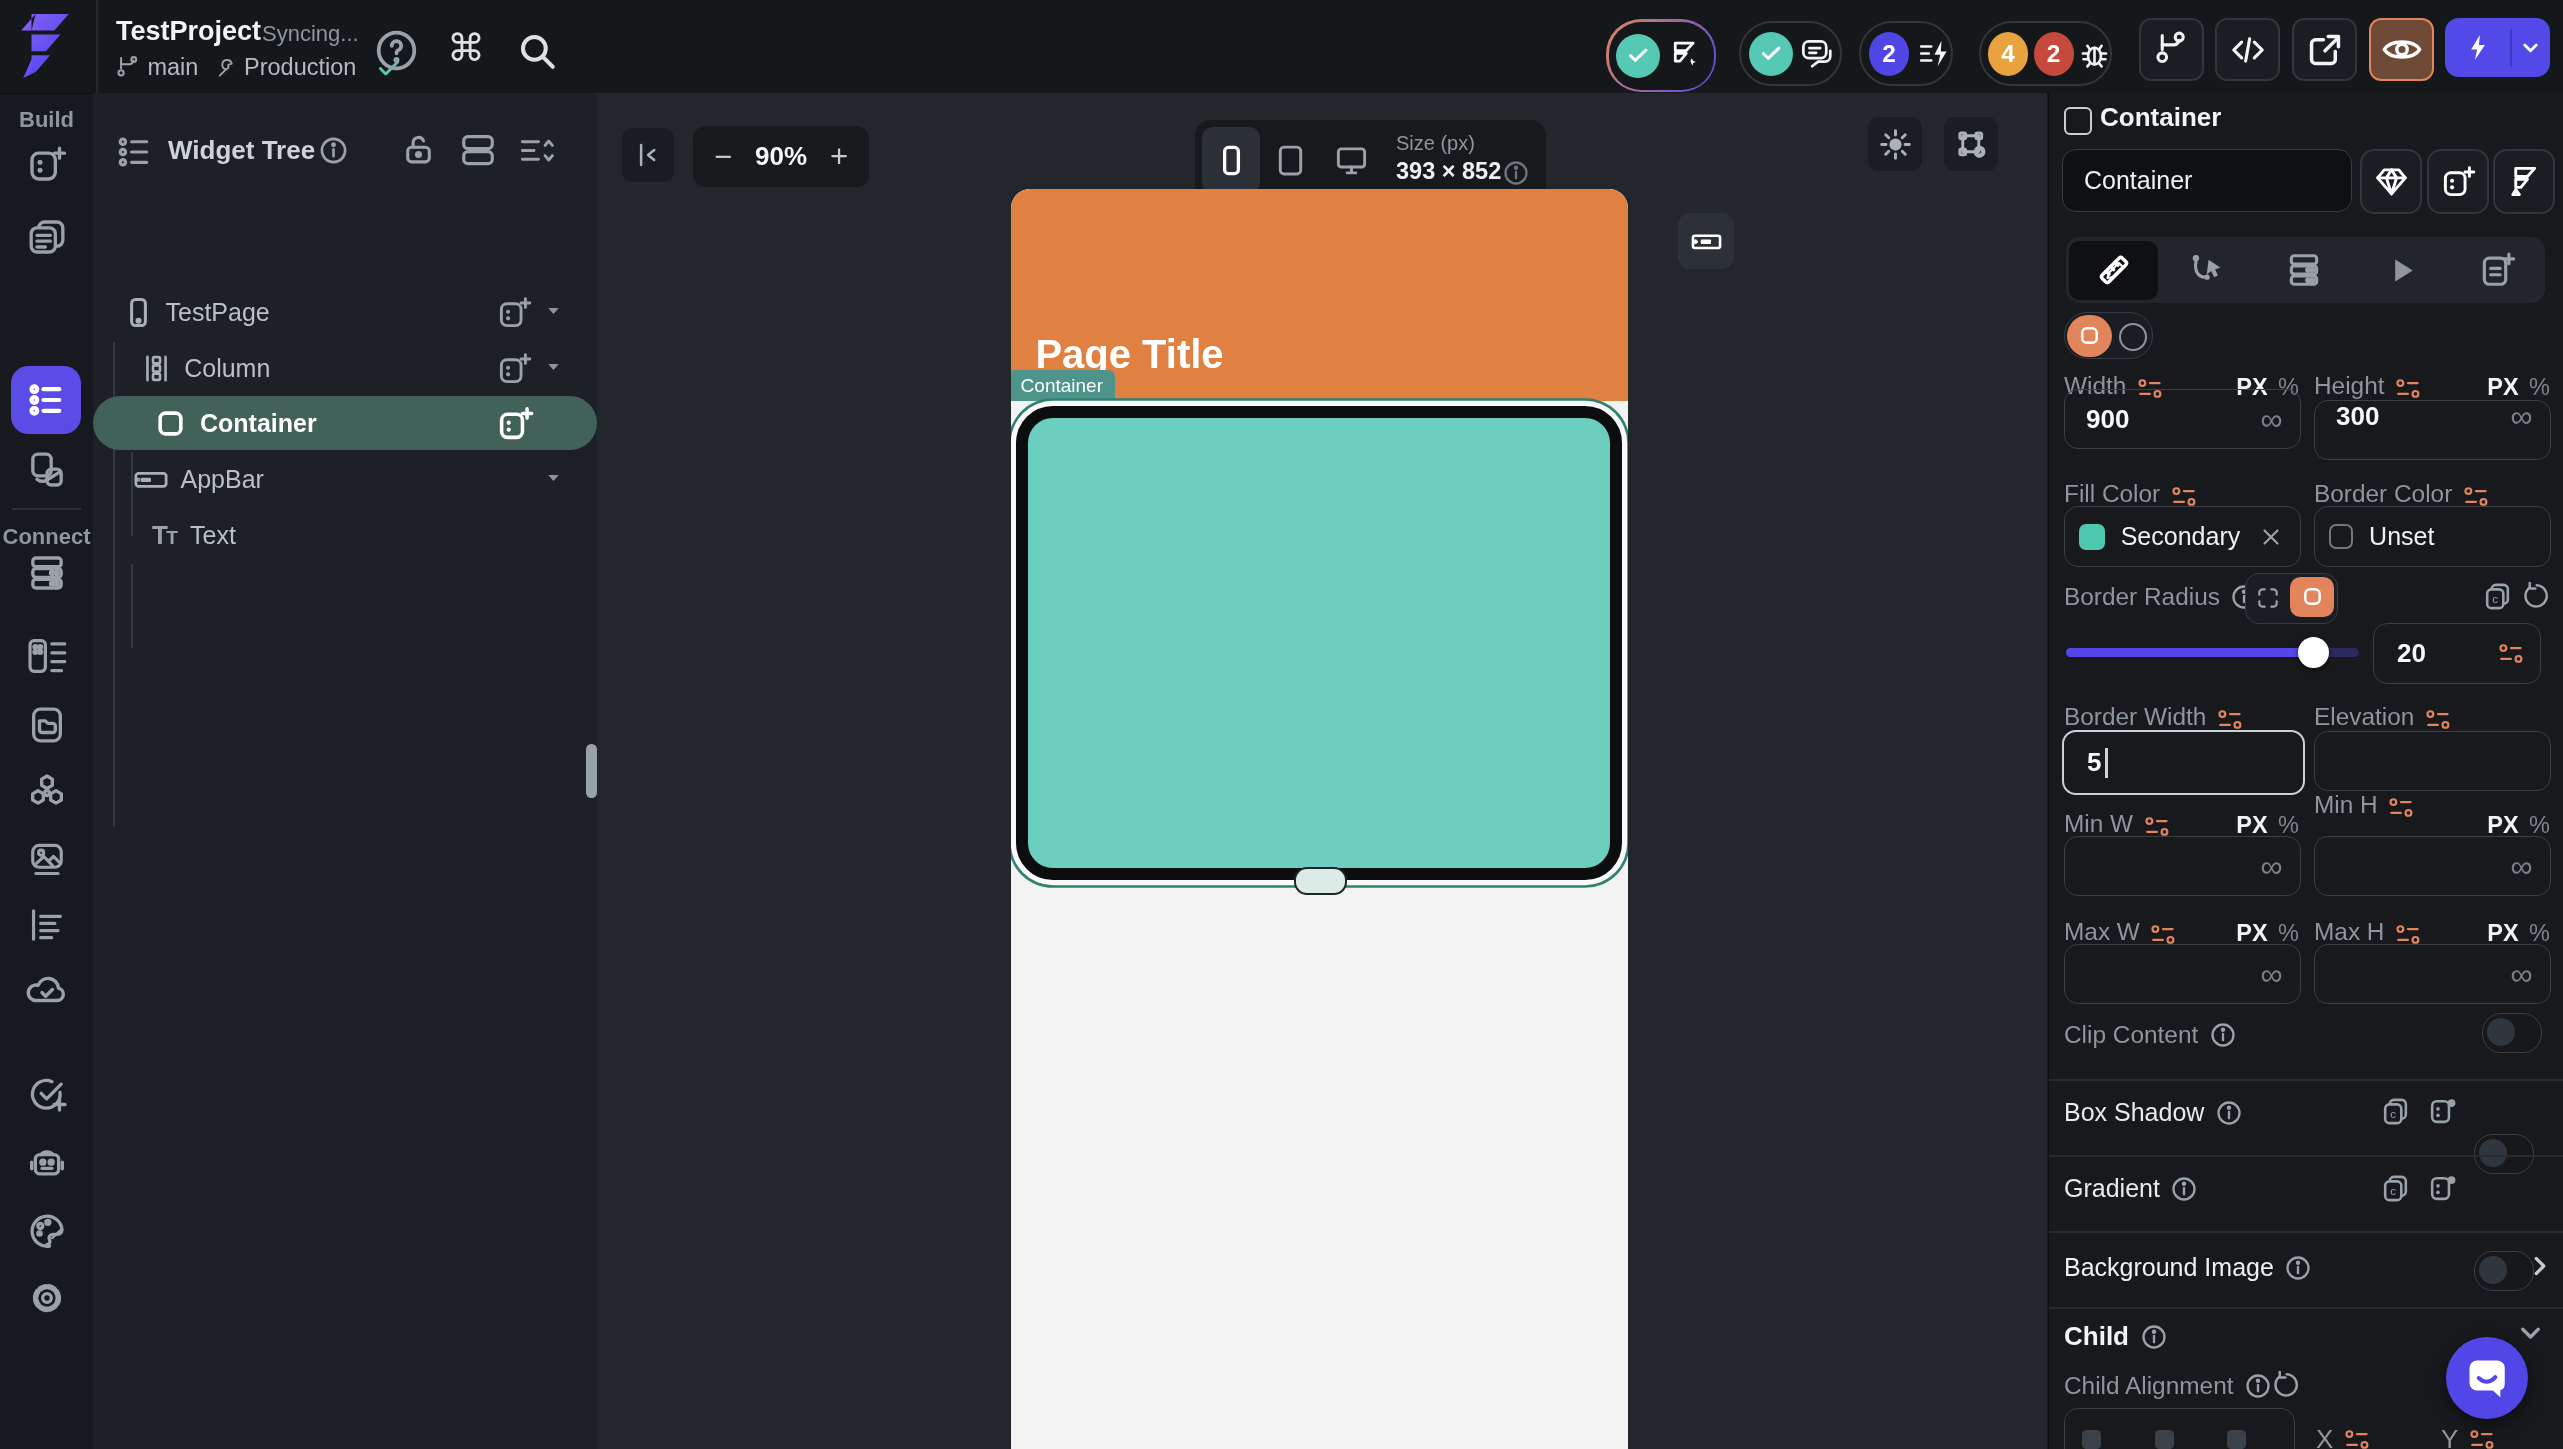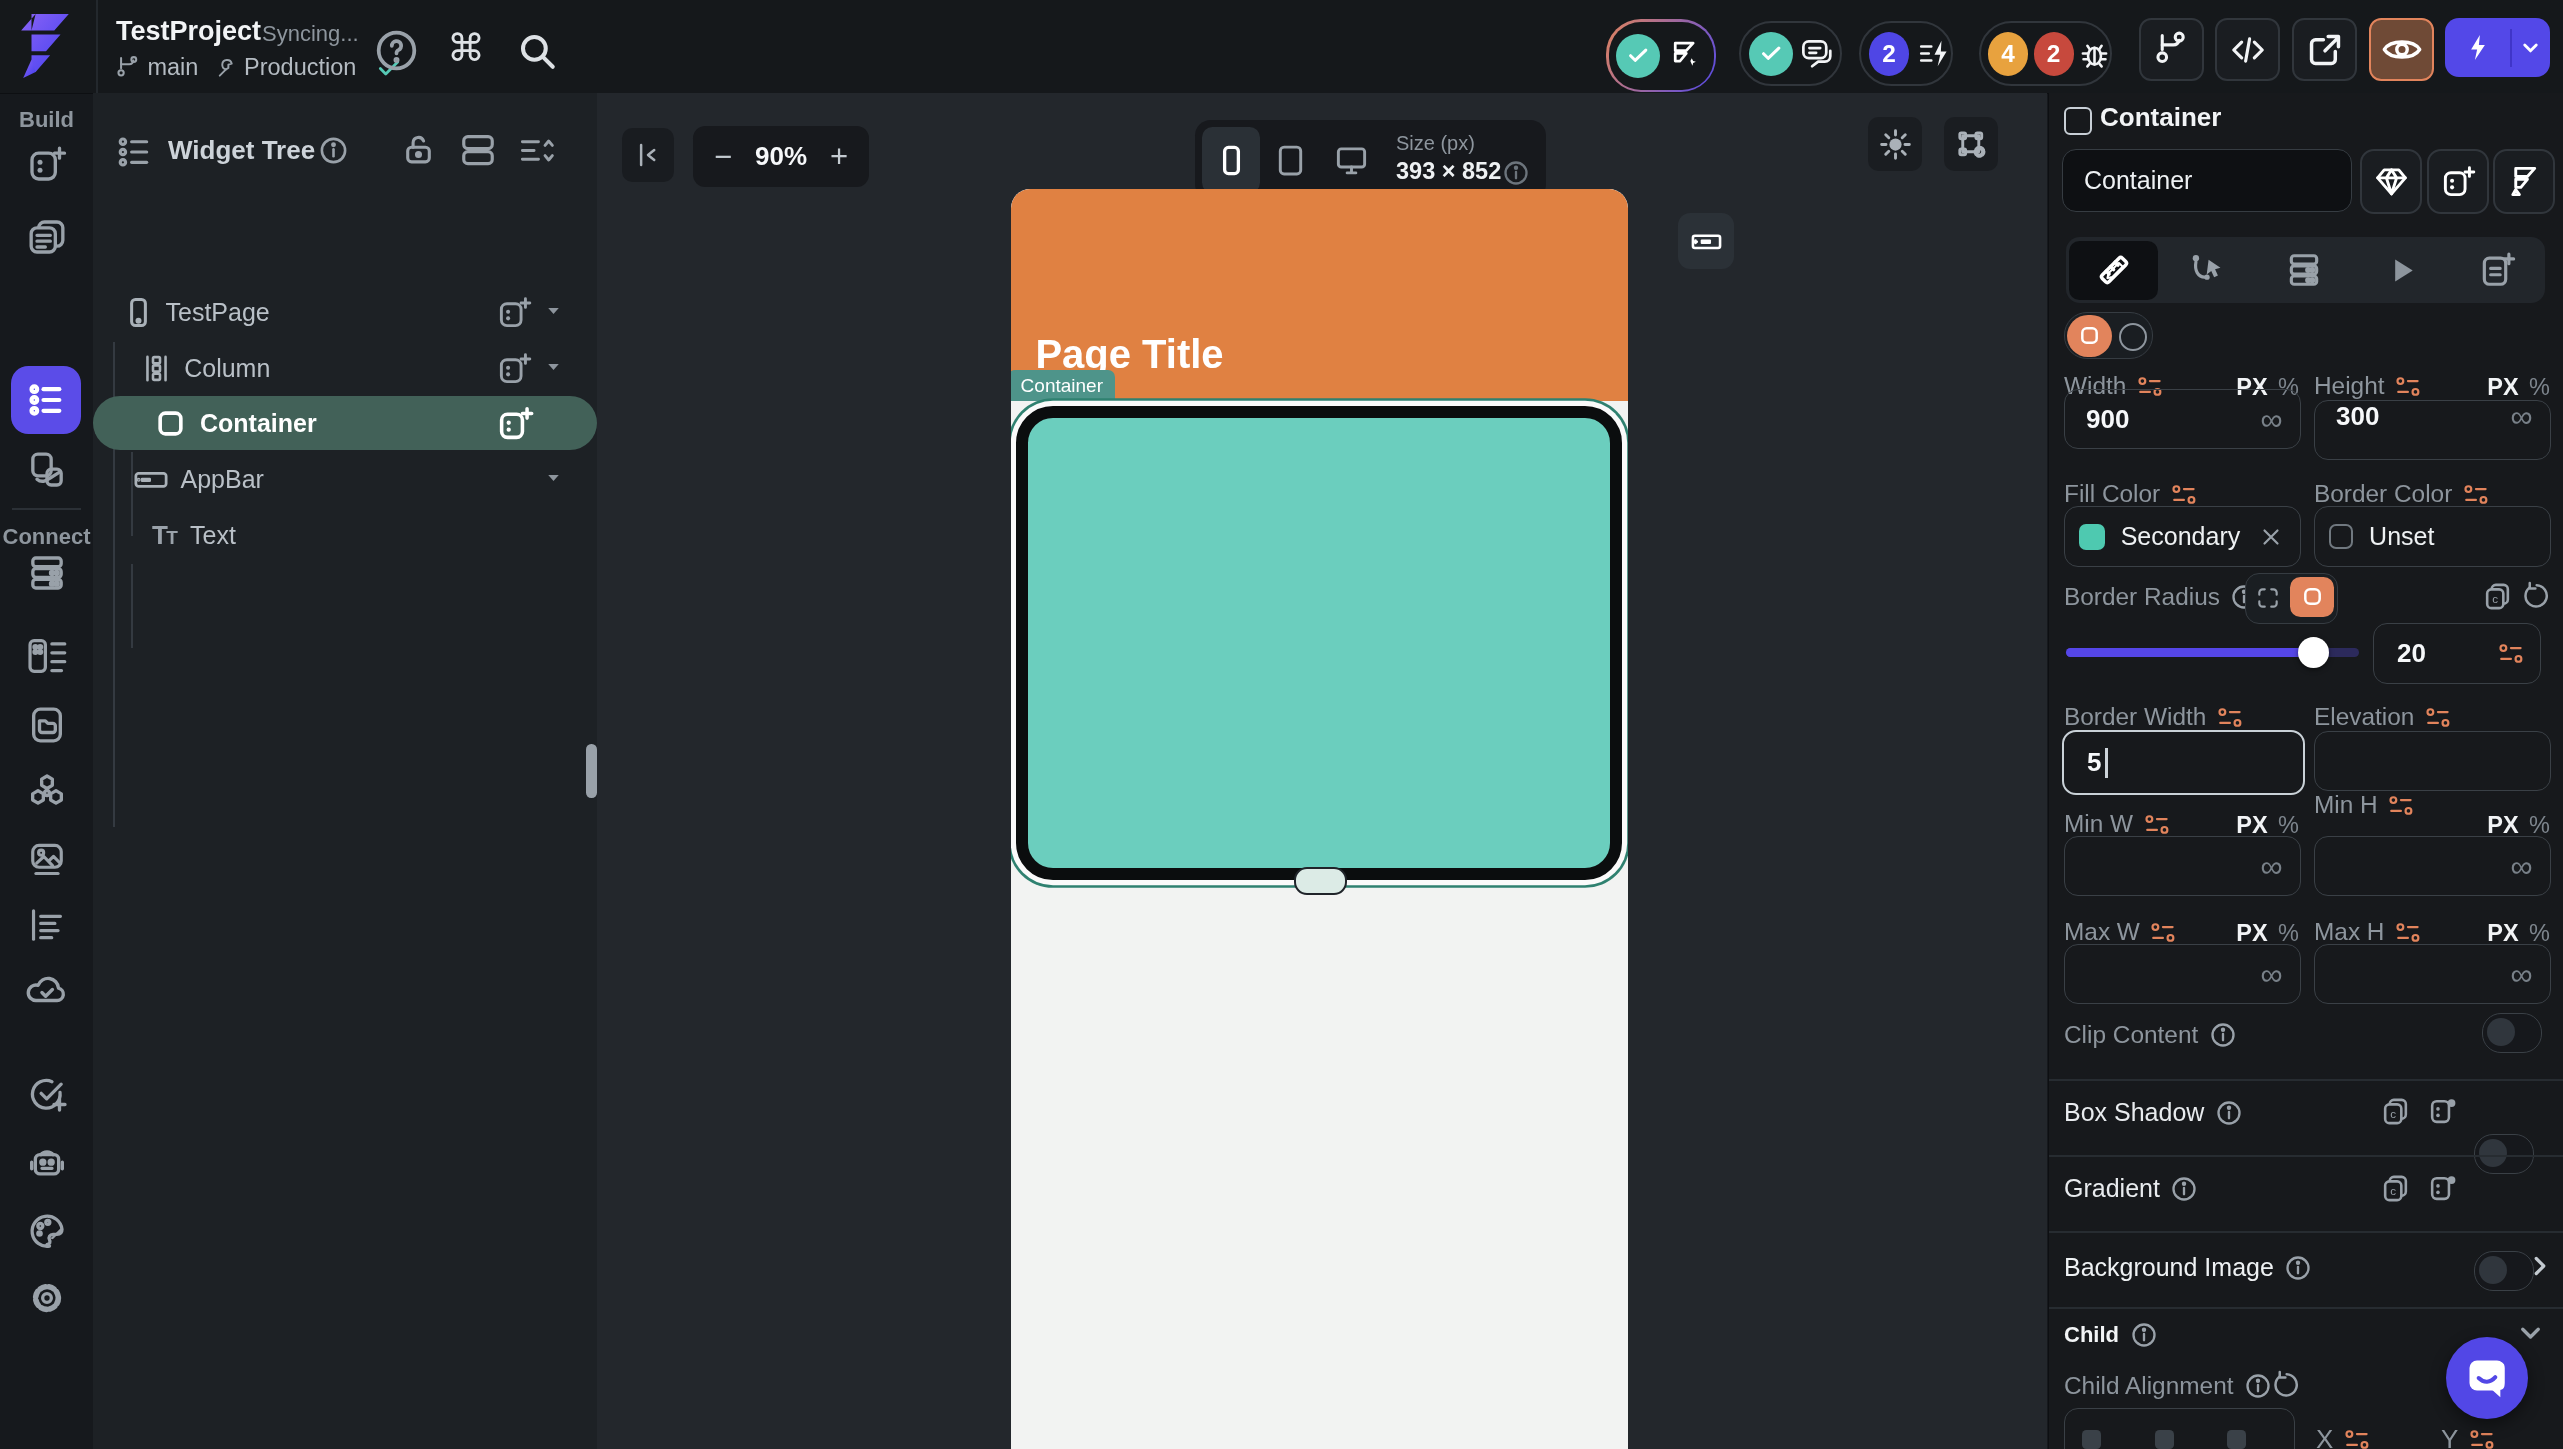--- a/index.html
+++ b/index.html
@@ -12,21 +12,21 @@
 .leftbar{left:0;top:95px;width:93px;height:1354px;background:#16191d;border-right:1.7px solid #101317}
 .treepanel{left:93px;top:93px;width:504px;height:1356px;background:#1d2125}
 .canvas{left:597px;top:93px;width:1450px;height:1356px;background:#23272c}
 .props{left:2048px;top:93px;width:515px;height:1356px;background:#17191c;border-left:1.7px solid #0d0f12}
 .btn{display:flex;align-items:center;justify-content:center;border-radius:12.2px}
 .outbtn{border:2.2px solid #31363c;background:#1a1d21}
 .pill{display:flex;align-items:center;border-radius:33px;border:2.2px solid #31363c;background:#15181b}
 .numc{width:44px;height:44px;border-radius:50%;display:flex;align-items:center;justify-content:center;
   font-weight:bold;font-size:24.4px;color:#fff}
 .ib{border:1.7px solid #3a4046;border-radius:14px;background:transparent}
-.lbl{font-size:24.4px;color:#8d959d;white-space:nowrap;display:flex;align-items:center;gap:10.5px}
+.lbl{font-size:24.4px;color:#8d959d;white-space:nowrap;display:flex;align-items:flex-end;gap:10.5px}
 .val{font-size:26px;font-weight:bold;color:#f6f8fa}
 .inf{font-size:31px;color:#788088;line-height:1}
 .unit{font-size:23.5px;display:flex;gap:10.5px;align-items:baseline}
 .unit b{color:#f2f4f6}.unit span{color:#7d858d}
 .vi{color:#e2845c}
 .treerow{position:absolute;left:0;width:504px;height:54px;display:flex;align-items:center;color:#a9b1b8;font-size:25px}
 .toggle{width:58px;height:38px;border:1.7px solid #3a4046;border-radius:19px;background:#16181c;position:relative}
 .toggle .knob{position:absolute;left:4.4px;top:3.5px;width:28px;height:28px;border-radius:50%;background:#30363d}
 .divider{position:absolute;left:0;width:515px;height:1.7px;background:#272c31}
 .seg{display:flex;align-items:center;justify-content:center;border-radius:10.5px}
@@ -890,21 +890,21 @@
           </svg>
         </span>
     </div>
     <span class="a" style="left:476px;top:1158px;color:#c3cad0">
         <svg class="ic" width="30" height="30" viewBox="0 0 24 24" style="stroke-width:2.6">
           <path d="M9 6l6 6-6 6"></path>
         </svg>
       </span>
     <div class="divider" style="top:1214px"></div>
 
-    <div class="a" style="left:15px;top:1228px;font-size:22px;font-weight:bold;color:#f2f4f6;display:flex;align-items:center;gap:10.5px">
+    <div class="a" style="left:15px;top:1228px;font-size:26px;font-weight:bold;color:#f2f4f6;display:flex;align-items:center;gap:10.5px">
       <span>Child</span>
       <span class="gray" style="font-weight:normal">
           <svg class="ic" width="28" height="28" viewBox="0 0 24 24">
             <circle cx="12" cy="12" r="9"></circle>
             <path d="M12 11v5.5"></path>
             <circle cx="12" cy="7.5" r="0.9" fill="currentColor"></circle>
           </svg>
         </span>
     </div>
     <span class="a gray" style="left:466px;top:1224px">

